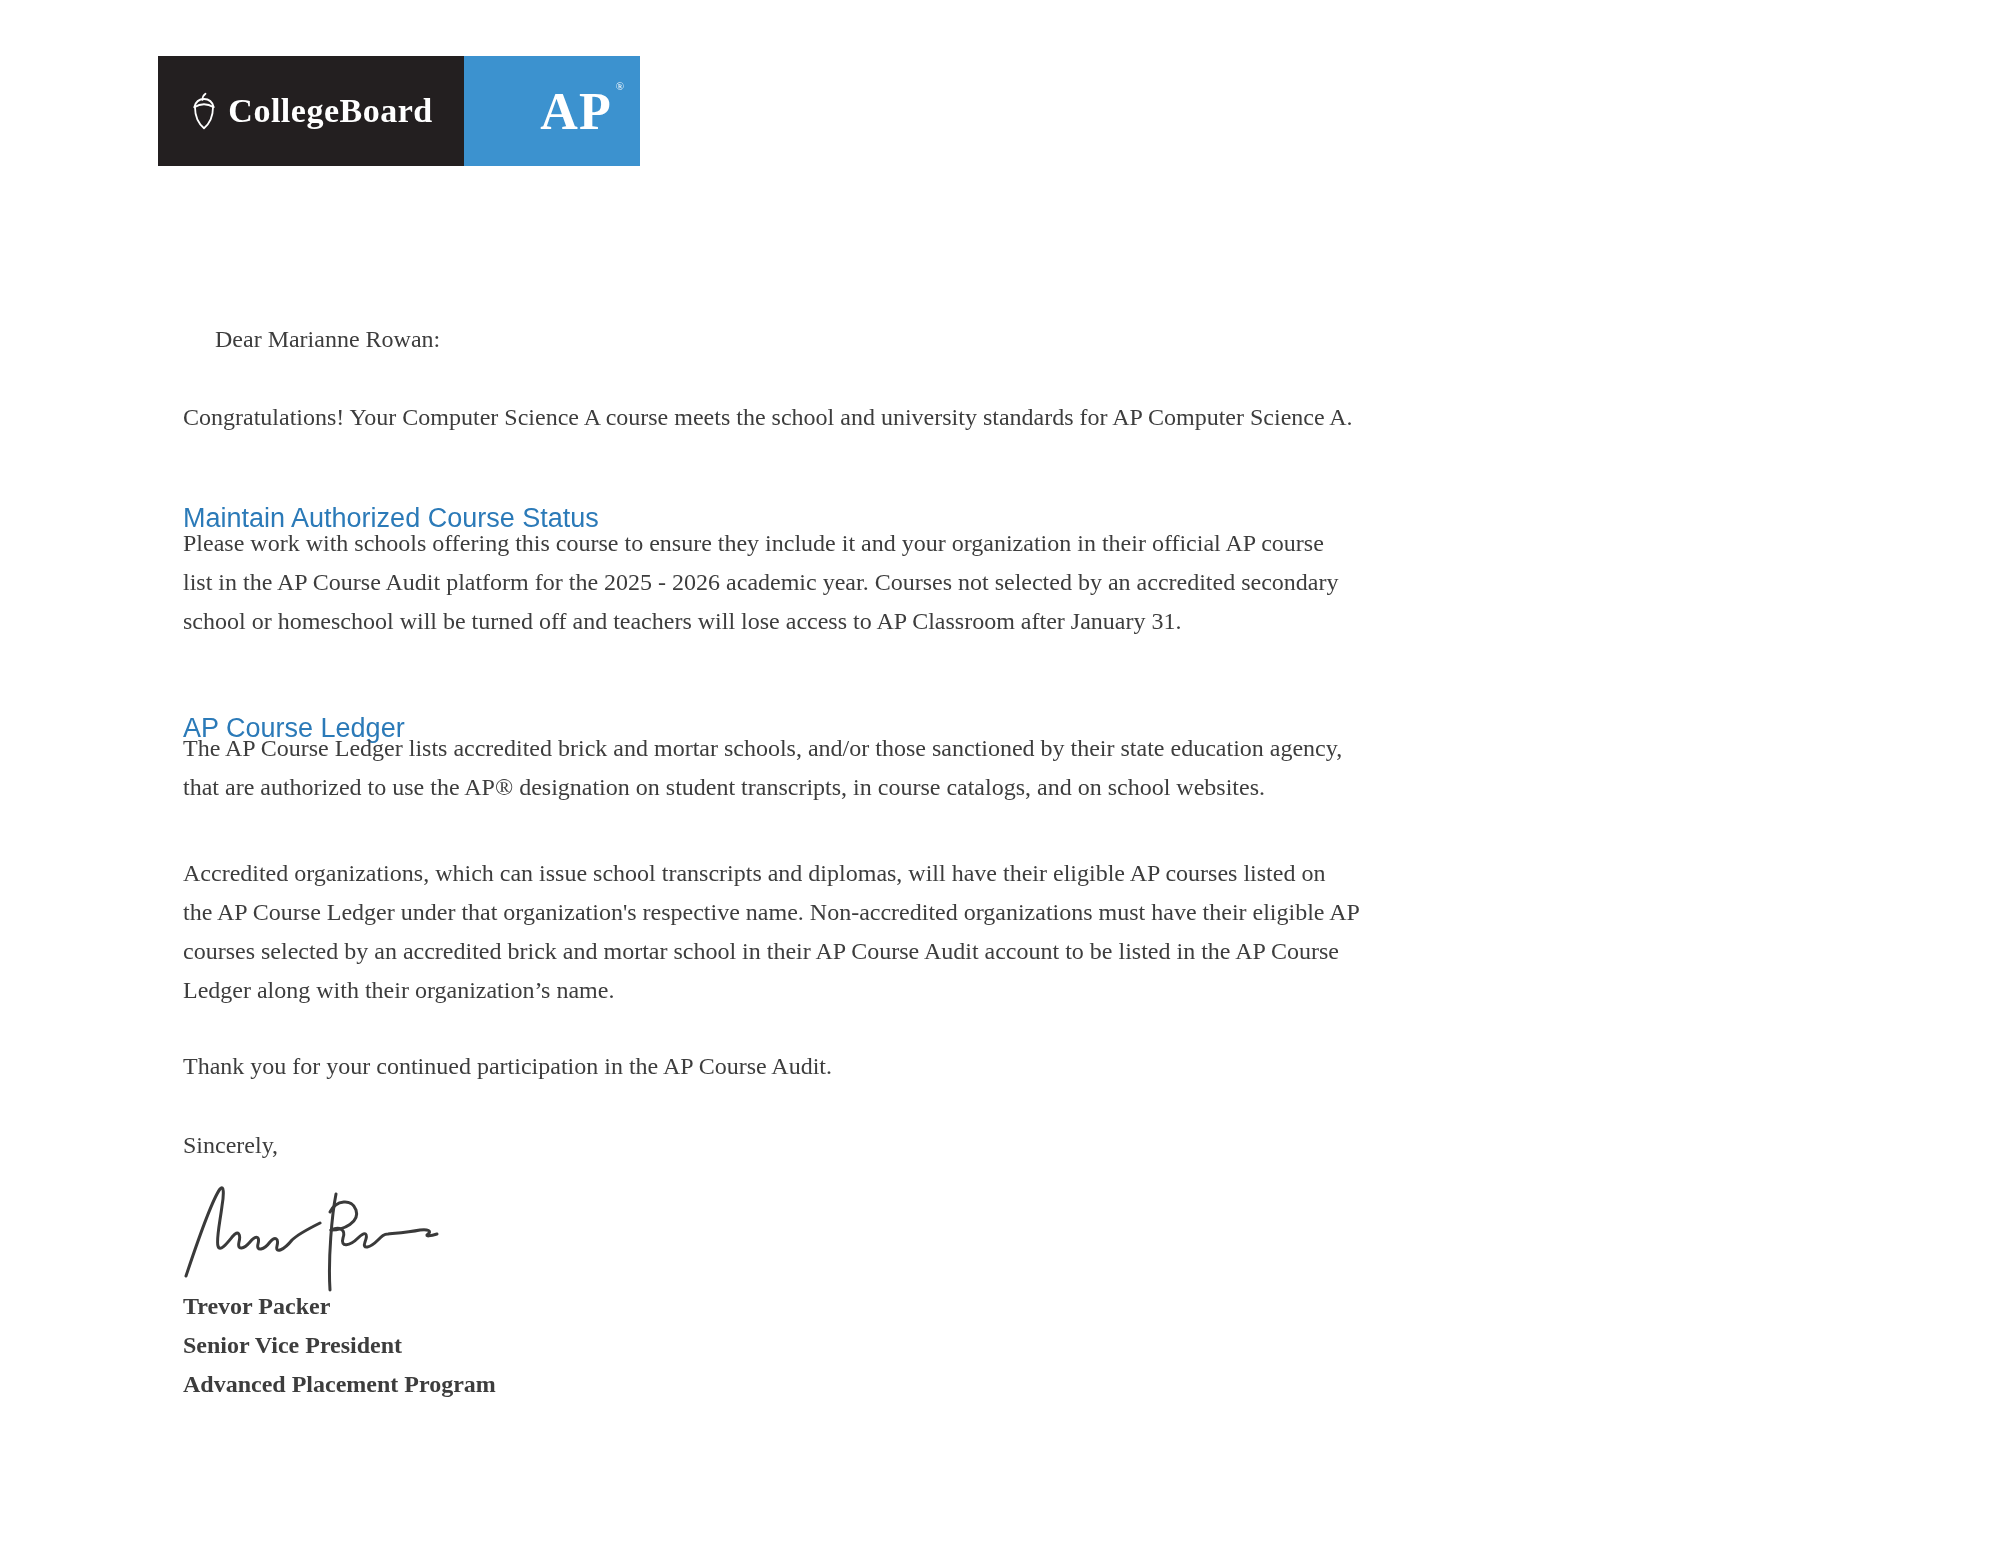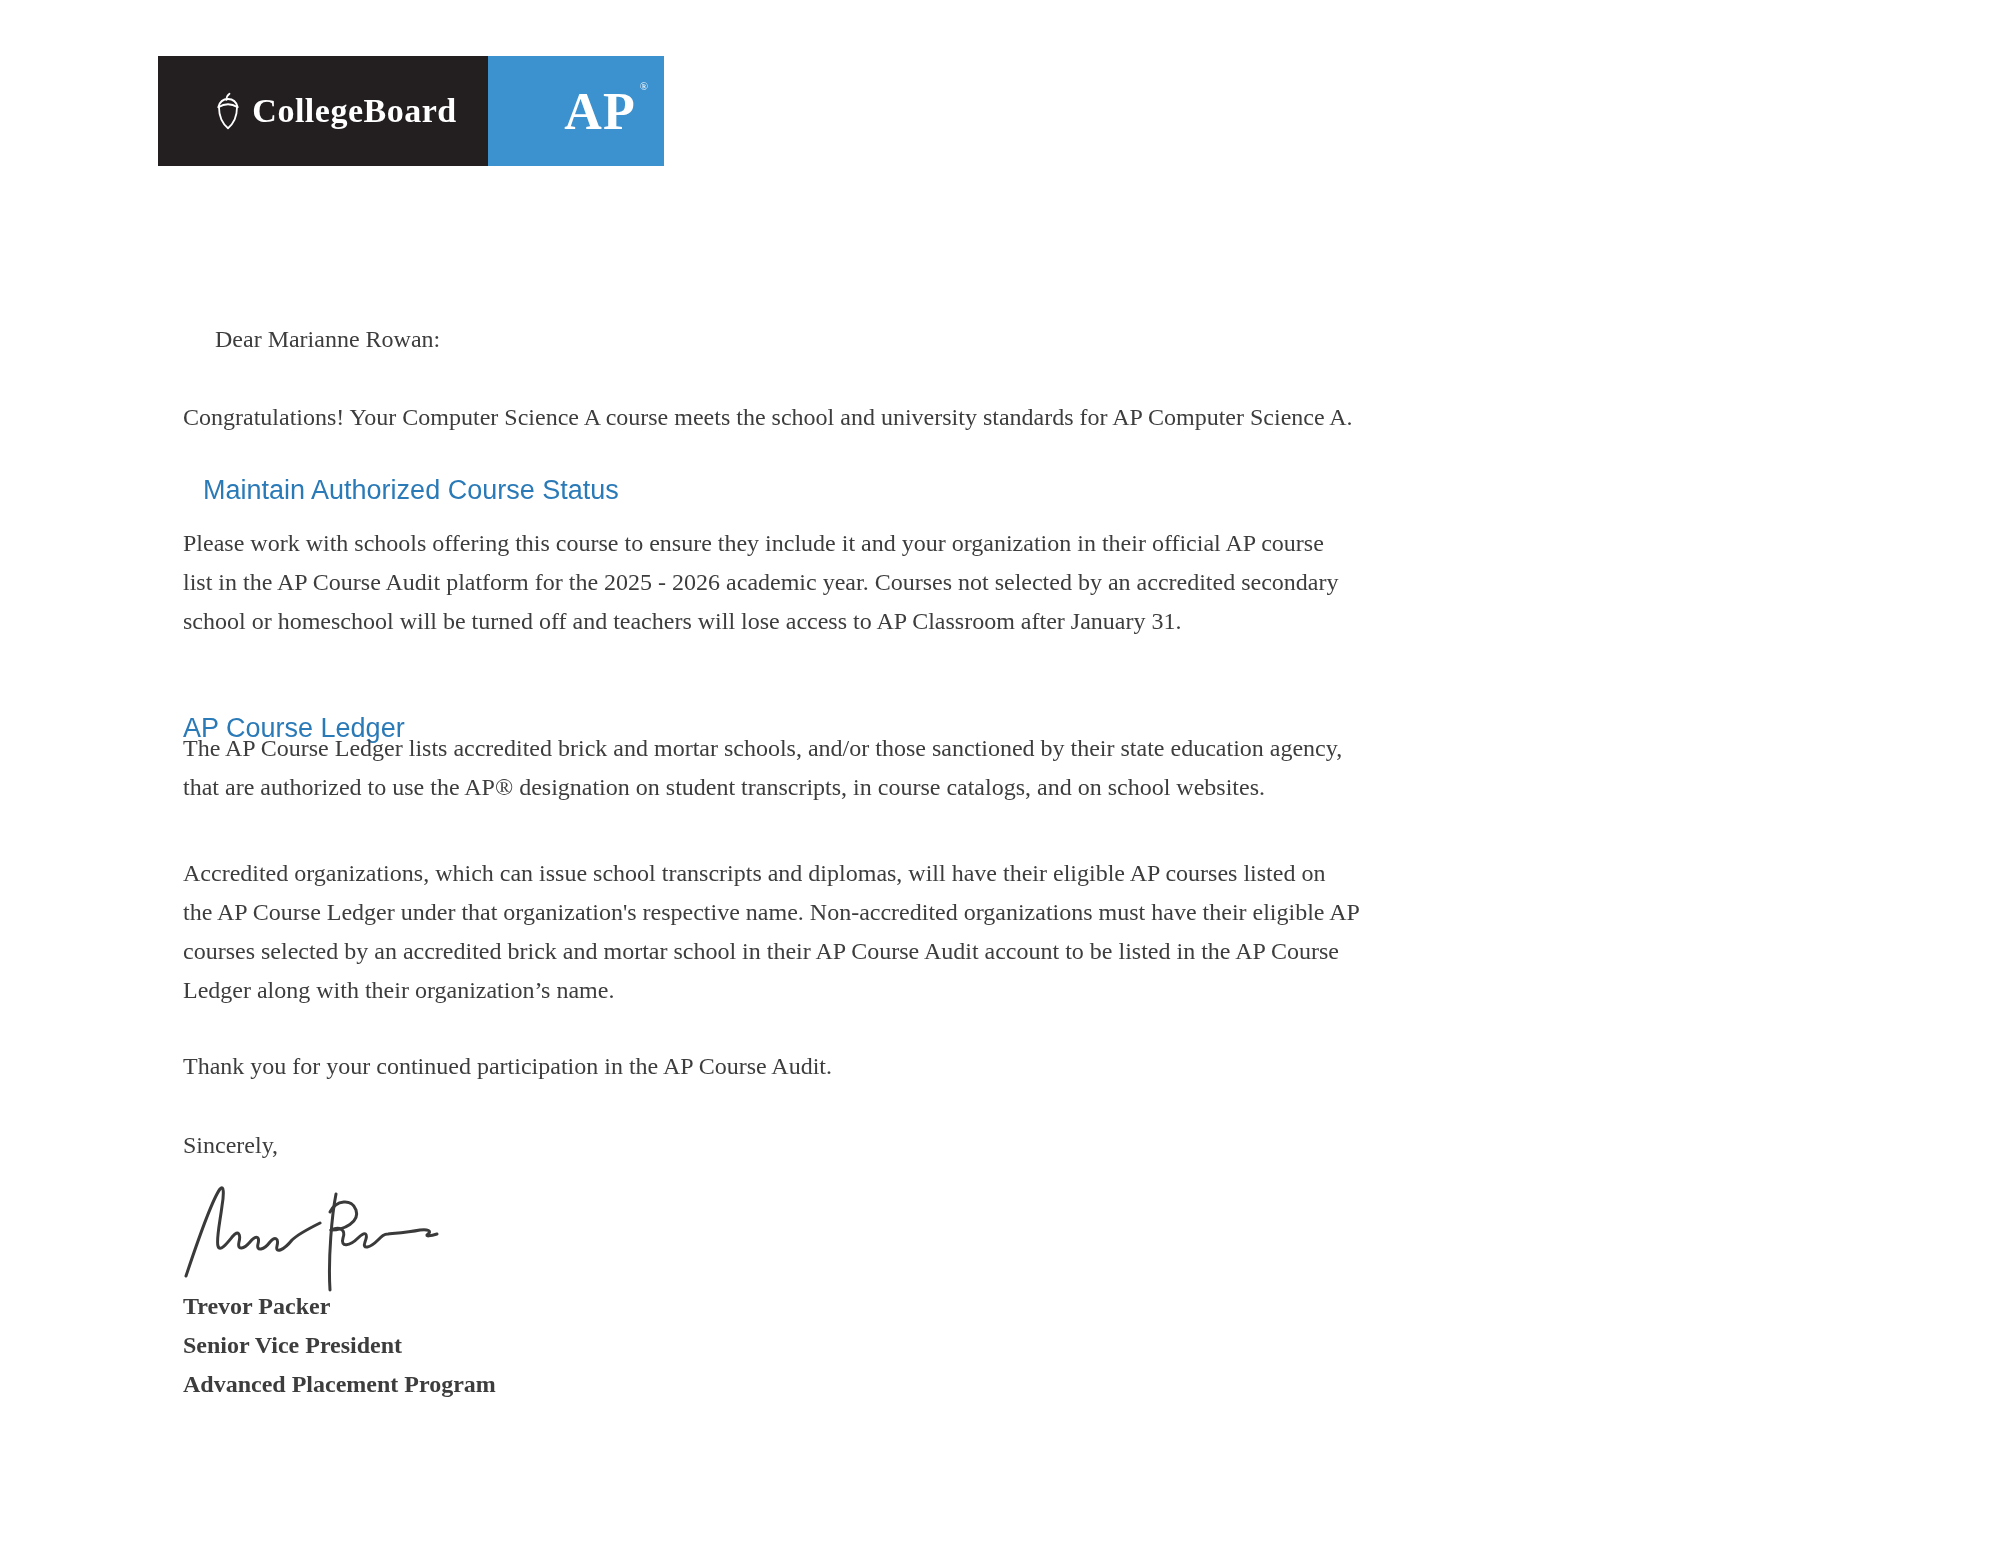--- a/index.html
+++ b/index.html
@@ -26,21 +26,20 @@
   }
   .logo-black {
     width: 306px;
     height: 110px;
     background: #231f20;
     display: flex;
     align-items: center;
     justify-content: center;
     gap: 9px;
     color: #ffffff;
-    padding-left: 24px;
   }
   .logo-black .cb-text {
     font-family: "Liberation Serif", serif;
     font-weight: 700;
     font-size: 34px;
     letter-spacing: 0.5px;
   }
   .acorn {
     width: 30px;
     height: 40px;
@@ -88,21 +87,21 @@
     margin: 0;
     font-family: "Liberation Sans", sans-serif;
     font-weight: 400;
     font-size: 27px;
     line-height: 32px;
     color: #2b7ab8;
   }
 
   .salutation      { top: 320px; margin-left: 32px; }
   .congrats        { top: 398px; }
-  .heading-1       { top: 474px; margin-left: 20px; }
+  .heading-1       { top: 502px; }
   .para-maintain   { top: 524px; }
   .heading-2       { top: 688px; margin-top: 24px; }
   .para-ledger-1   { top: 729px; }
   .para-ledger-2   { top: 854px; }
   .para-thanks     { top: 1047px; }
   .para-sincerely  { top: 1126px; }
 
   .signature-svg {
     position: absolute;
     left: 178px;

